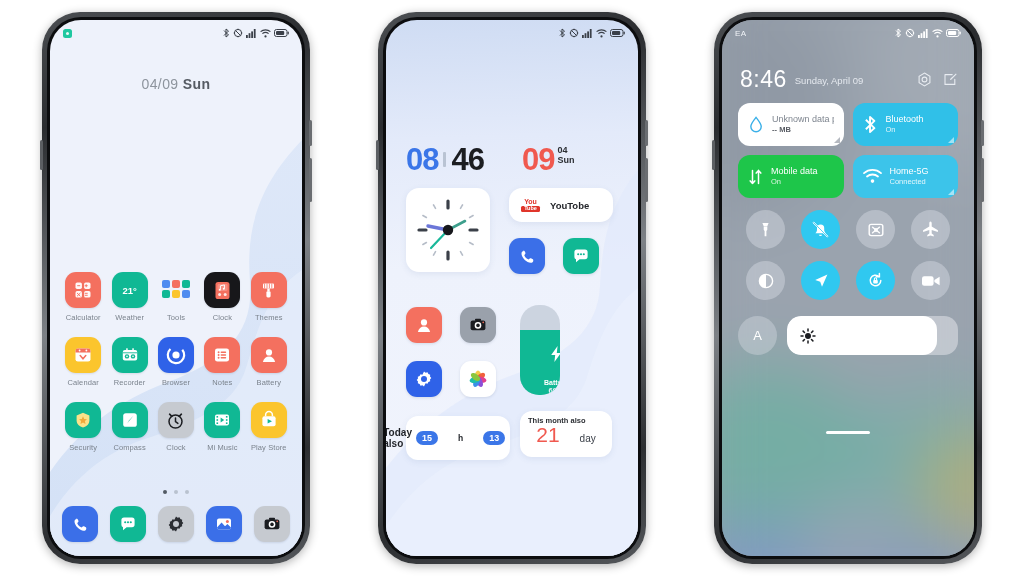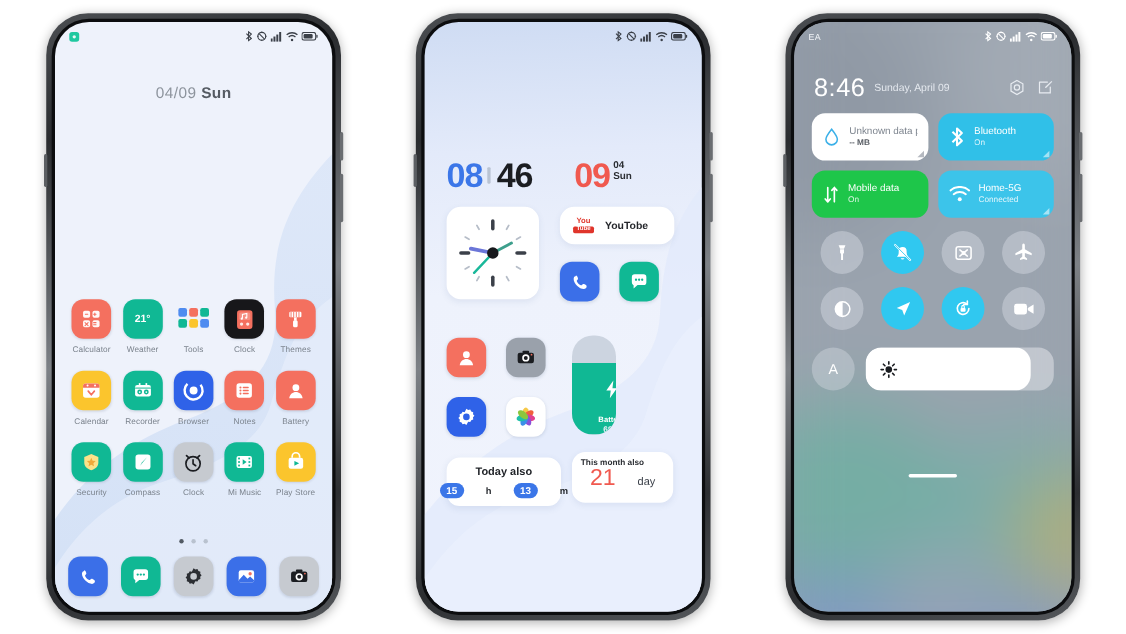--- a/index.html
+++ b/index.html
@@ -551,21 +551,21 @@
         <div class="bat" style="left:134px;top:285px">
           <div class="fill" style="height:72%;background:#10b894"></div>
           <div class="pc">69%</div>
           <svg style="position:absolute;top:40px;z-index:3" width="16" height="18" viewBox="0 0 16 18">
               <path d="M9.6 1 L3.2 10h4l-.8 7 6.4-9h-4z" fill="#fff"></path>
             </svg>
           <div class="nm">Battery</div>
         </div>
 
 
-        <div class="tcard" style="left:20px;top:396px;width:104px;height:44px;display:flex;flex-direction:column;align-items:center;justify-content:center;gap:4px">
+        <div class="tcard" style="left:20px;top:396px;width:104px;height:44px;display:flex;flex-direction:row;align-items:center;justify-content:center;gap:4px">
           <div style="font-size:10px;font-weight:700;color:#1e2126">Today also</div>
           <div style="display:flex;align-items:center;gap:20px">
             <span class="pill">15</span>
             <span style="font-size:8.5px;font-weight:700;color:#1e2126">h</span>
             <span class="pill">13</span>
             <span style="font-size:8.5px;font-weight:700;color:#1e2126">m</span>
           </div>
         </div>
 
         <div class="tcard" style="left:134px;top:391px;width:92px;height:46px;padding:5px 8px">

